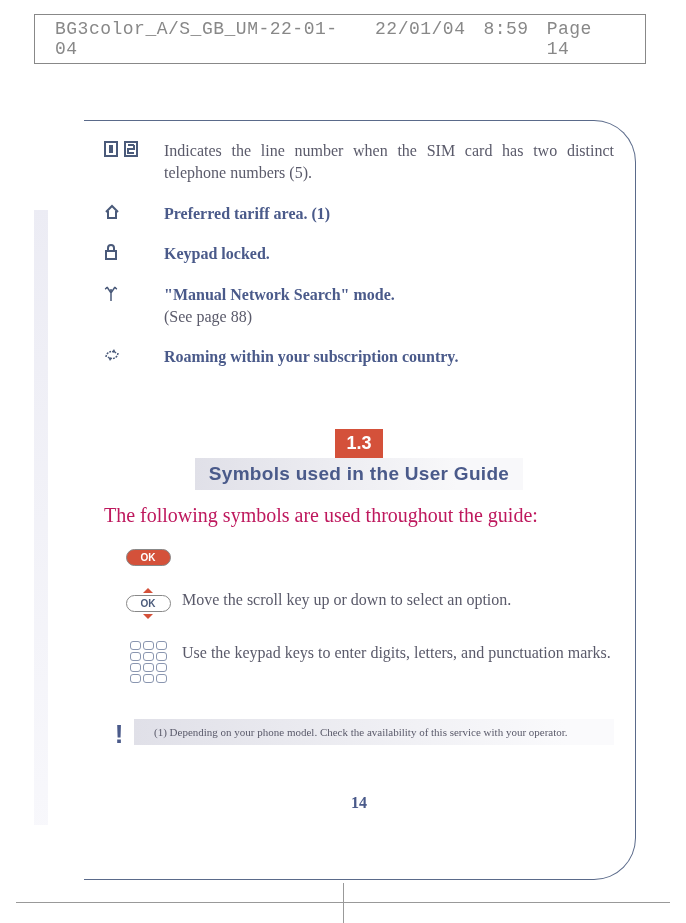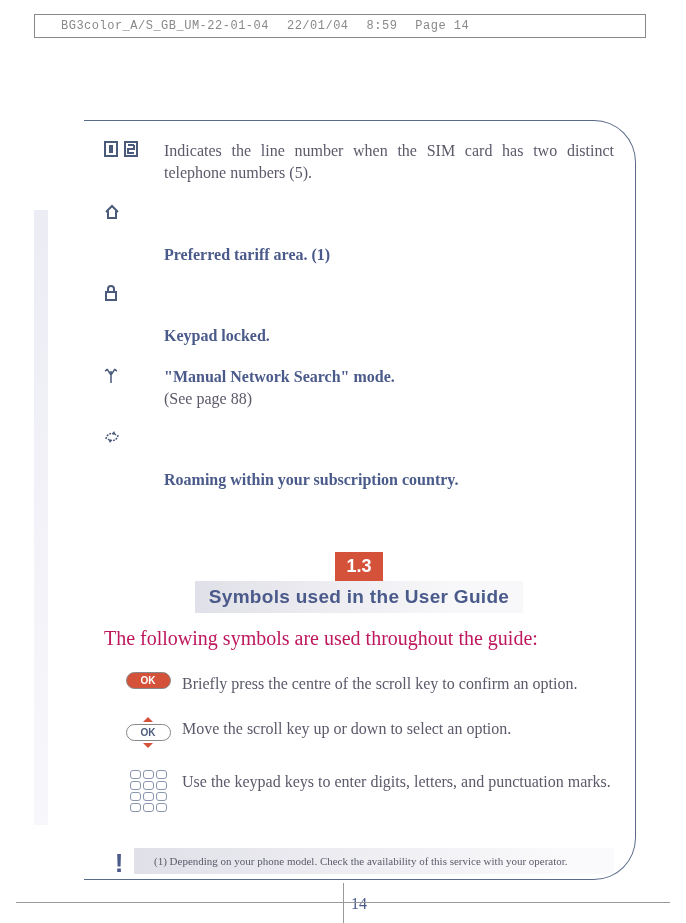--- a/index.html
+++ b/index.html
@@ -10,23 +10,23 @@
       font-family: Georgia, 'Times New Roman', serif;
       position: relative;
       color: #4a4a4a;
     }
     .print-header {
       position: absolute;
       top: 14px;
       left: 34px;
       right: 40px;
       border: 1.5px solid #888;
-      padding: 4px 26px;
+      padding: 4px 20px;
       font-family: 'Courier New', monospace;
-      font-size: 12px;
+      font-size: 18px;
       letter-spacing: 0.5px;
       color: #888;
       display: flex;
       gap: 18px;
     }
     .tab-accent {
       position: absolute;
       left: 34px;
       top: 210px;
       width: 14px;
@@ -85,21 +85,21 @@
       padding-top: 1px;
     }
     .icon-col svg { display: block; }
     .text-col {
       flex: 1;
       font-size: 16px;
       line-height: 1.4;
       color: #5a5a6a;
       text-align: justify;
     }
-    .bold-blue { font-weight: bold; color: #4a5a8a; margin-top: 41px; }
+    .bold-blue { font-weight: bold; color: #4a5a8a; }
     .section-heading-row {
       display: flex;
       align-items: center;
       margin-top: 60px;
       margin-bottom: 14px;
       flex-direction: column;
     }
     .section-num {
       background: #d4513a;
       color: #fff;
@@ -186,24 +186,24 @@
       background: linear-gradient(to right, #e0e0e8, #fafafc 90%);
       padding: 7px 12px 7px 20px;
       font-size: 11px;
       color: #5a5a6a;
       text-align: justify;
       text-indent: -22px;
       padding-left: 42px;
     }
     .page-number {
       text-align: center;
-      font-weight: normal;
+      font-weight: bold;
       color: #4a5a8a;
       font-size: 16px;
-      margin-top: 16px;
+      margin-top: 44px;
     }
   </style>
 </head>
 <body>
 
 <div class="print-header">
   <span>BG3color_A/S_GB_UM-22-01-04</span>
   <span>22/01/04</span>
   <span>8:59</span>
   <span>Page 14</span>
@@ -273,21 +273,20 @@
     <div class="section-num">1.3</div>
     <div class="section-title">Symbols used in the User Guide</div>
   </div>
 
   <div class="intro-text">The following symbols are used throughout the guide:</div>
 
   <div class="symbol-row">
     <div class="symbol-icon">
       <div class="ok-pill ok-orange">OK</div>
     </div>
-    <div class="symbol-text">Briefly press the centre of the scroll key to confirm an option.</div>
   </div>
 
   <div class="symbol-row">
     <div class="symbol-icon">
       <div class="arrow-small arrow-up"></div>
       <div class="ok-pill ok-white">OK</div>
       <div class="arrow-small arrow-down"></div>
     </div>
     <div class="symbol-text">Move the scroll key up or down to select an option.</div>
   </div>

